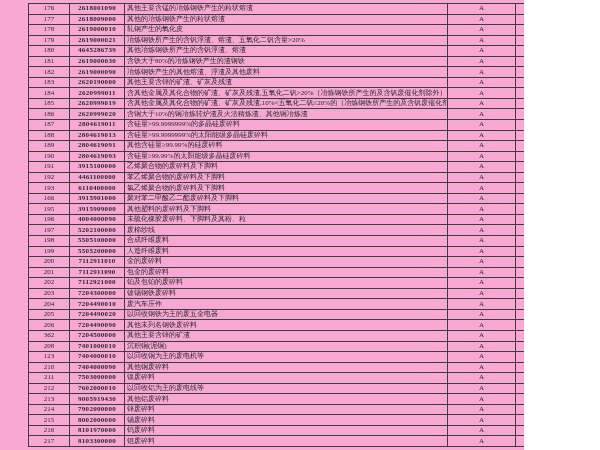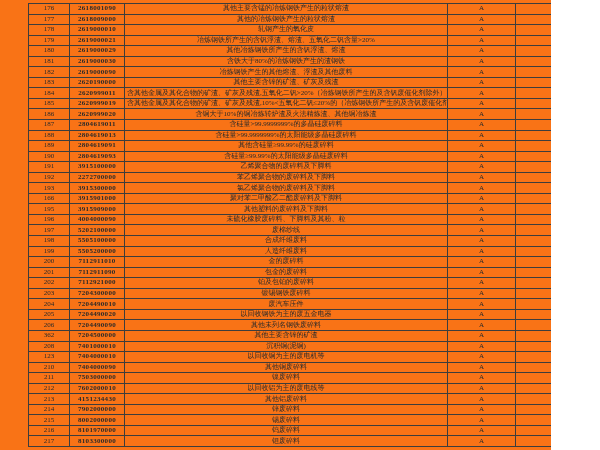--- a/index.html
+++ b/index.html
@@ -2,24 +2,25 @@
 <html><head>
 <meta charset="utf-8">
 <style>
   html, body {
     margin: 0;
     padding: 0;
     background: #ffffff;
   }
   .page {
     position: relative;
-    width: 551px;
+    width: 508px;
     height: 450px;
-    background: #f97316;
+    background: #f9a8d4;
     overflow: hidden;
+    padding-left: 16px;
   }
   table.hs-table {
     position: absolute;
     left: 28px;
     top: 3px;
     width: 562px;
     border-collapse: collapse;
     table-layout: fixed;
   }
   table.hs-table td {
@@ -43,21 +44,21 @@
     width: 50px;
     text-align: center;
     font-family: "Liberation Sans", "DejaVu Sans", sans-serif;
     font-weight: bold;
     font-size: 7.5px;
     letter-spacing: 0.3px;
     color: #2b2b66;
   }
   td.col-desc {
     width: 318px;
-    text-align: center;
+    text-align: left;
   }
   td.col-cat {
     width: 63px;
     text-align: center;
     font-family: "Liberation Serif", serif;
     color: #222222;
   }
   td.col-remark {
     width: 95px;
   }
@@ -91,21 +92,21 @@
         </tr>
         <tr>
           <td class="col-no">179</td>
           <td class="col-code">2619000021</td>
           <td class="col-desc">冶炼钢铁所产生的含钒浮渣、熔渣、五氧化二钒含量&gt;20%</td>
           <td class="col-cat">A</td>
           <td class="col-remark"></td>
         </tr>
         <tr>
           <td class="col-no">180</td>
-          <td class="col-code">2619000029</td>
+          <td class="col-code">4645286739</td>
           <td class="col-desc">其他冶炼钢铁所产生的含钒浮渣、熔渣</td>
           <td class="col-cat">A</td>
           <td class="col-remark"></td>
         </tr>
         <tr>
           <td class="col-no">181</td>
           <td class="col-code">2619000030</td>
           <td class="col-desc">含铁大于80%的冶炼钢铁产生的渣钢铁</td>
           <td class="col-cat">A</td>
           <td class="col-remark"></td>
@@ -175,28 +176,28 @@
         </tr>
         <tr>
           <td class="col-no">191</td>
           <td class="col-code">3915100000</td>
           <td class="col-desc">乙烯聚合物的废碎料及下脚料</td>
           <td class="col-cat">A</td>
           <td class="col-remark"></td>
         </tr>
         <tr>
           <td class="col-no">192</td>
-          <td class="col-code">2272700000</td>
+          <td class="col-code">4461100000</td>
           <td class="col-desc">苯乙烯聚合物的废碎料及下脚料</td>
           <td class="col-cat">A</td>
           <td class="col-remark"></td>
         </tr>
         <tr>
           <td class="col-no">193</td>
-          <td class="col-code">3915300000</td>
+          <td class="col-code">6110400000</td>
           <td class="col-desc">氯乙烯聚合物的废碎料及下脚料</td>
           <td class="col-cat">A</td>
           <td class="col-remark"></td>
         </tr>
         <tr>
           <td class="col-no">166</td>
           <td class="col-code">3915901000</td>
           <td class="col-desc">聚对苯二甲酸乙二酯废碎料及下脚料</td>
           <td class="col-cat">A</td>
           <td class="col-remark"></td>
@@ -322,21 +323,21 @@
         </tr>
         <tr>
           <td class="col-no">212</td>
           <td class="col-code">7602000010</td>
           <td class="col-desc">以回收铝为主的废电线等</td>
           <td class="col-cat">A</td>
           <td class="col-remark"></td>
         </tr>
         <tr>
           <td class="col-no">213</td>
-          <td class="col-code">4151234430</td>
+          <td class="col-code">9005919430</td>
           <td class="col-desc">其他铝废碎料</td>
           <td class="col-cat">A</td>
           <td class="col-remark"></td>
         </tr>
         <tr>
           <td class="col-no">214</td>
           <td class="col-code">7902000000</td>
           <td class="col-desc">锌废碎料</td>
           <td class="col-cat">A</td>
           <td class="col-remark"></td>

